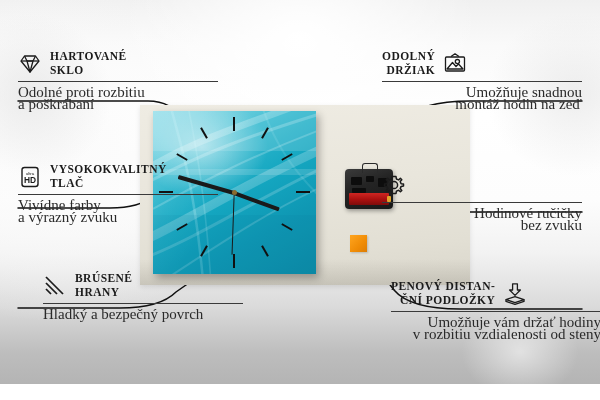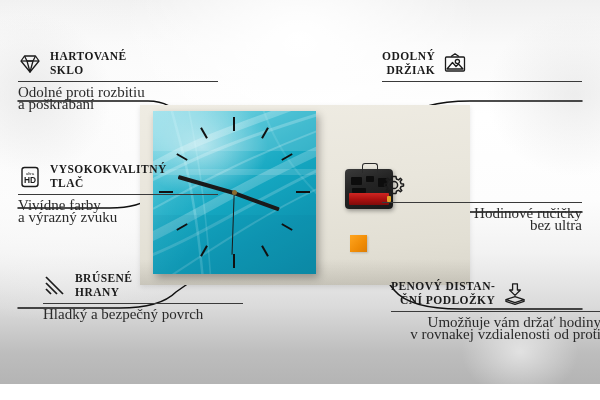--- a/index.html
+++ b/index.html
@@ -279,37 +279,41 @@
           <g fill="none" stroke="#1b1b1b" stroke-width="1.3" stroke-linejoin="round">
             <path d="M8 4.5 L12 1.8 L16 4.5"></path>
             <rect x="2.5" y="5" width="19" height="14" rx="1"></rect>
             <path d="M4 17 L9.5 10.5 L13 14.5 L15.5 12 L20 17 Z"></path>
             <circle cx="14.4" cy="9.6" r="2.1"></circle>
           </g>
         </svg>
       </span>
     </div>
     <div class="rule"></div>
+    <div class="sub">
+      <span>Umožňuje snadnou</span><br>
+      <span>montáž hodin na zeď</span>
+    </div>
   </div>
 
   <div class="feat right" style="left:382px;top:174px;">
     <div class="head">
       <span class="ico">
         <svg viewBox="0 0 24 24">
           <g fill="none" stroke="#1b1b1b" stroke-width="1.5" stroke-linejoin="round">
             <path d="M12 2.6 L14 2.6 L14.4 5 L16.6 5.9 L18.4 4.3 L19.8 5.7 L18.2 7.5 L19.1 9.7 L21.5 10 L21.5 12 L19.1 12.4 L18.2 14.6 L19.8 16.4 L18.4 17.8 L16.6 16.2 L14.4 17.1 L14 19.5 L12 19.5 L10 19.5 L9.6 17.1 L7.4 16.2 L5.6 17.8 L4.2 16.4 L5.8 14.6 L4.9 12.4 L2.5 12 L2.5 10 L4.9 9.7 L5.8 7.5 L4.2 5.7 L5.6 4.3 L7.4 5.9 L9.6 5 L10 2.6 Z"></path>
             <circle cx="12" cy="11" r="3.6"></circle>
           </g>
         </svg>
       </span>
     </div>
     <div class="rule"></div>
     <div class="sub">
       <span>Hodinové ručičky</span><br>
-      <span>bez ultra</span>
+      <span>bez zvuku</span>
     </div>
   </div>
 
   <div class="feat right" style="left:391px;top:280px;width:210px;">
     <div class="head">
       <span class="ttl">
         <span>PENOVÝ DISTAN-</span><br>
         <span>ČNÍ PODLOŽKY</span>
       </span>
       <span class="ico">
@@ -318,16 +322,16 @@
             <path d="M9.6 1.8 L14.4 1.8 L14.4 8 L17.4 8 L12 13.4 L6.6 8 L9.6 8 Z"></path>
             <path d="M12 14.6 L21 17.6 L12 20.6 L3 17.6 Z"></path>
             <path d="M3 17.6 L3 19.4 L12 22.4 L21 19.4 L21 17.6"></path>
           </g>
         </svg>
       </span>
     </div>
     <div class="rule"></div>
     <div class="sub">
       <span>Umožňuje vám držať hodiny</span><br>
-      <span>v rovnakej vzdialenosti od proti</span>
+      <span>v rozbitiu vzdialenosti od steny</span>
     </div>
   </div>
 </div>
 
 </body></html>

